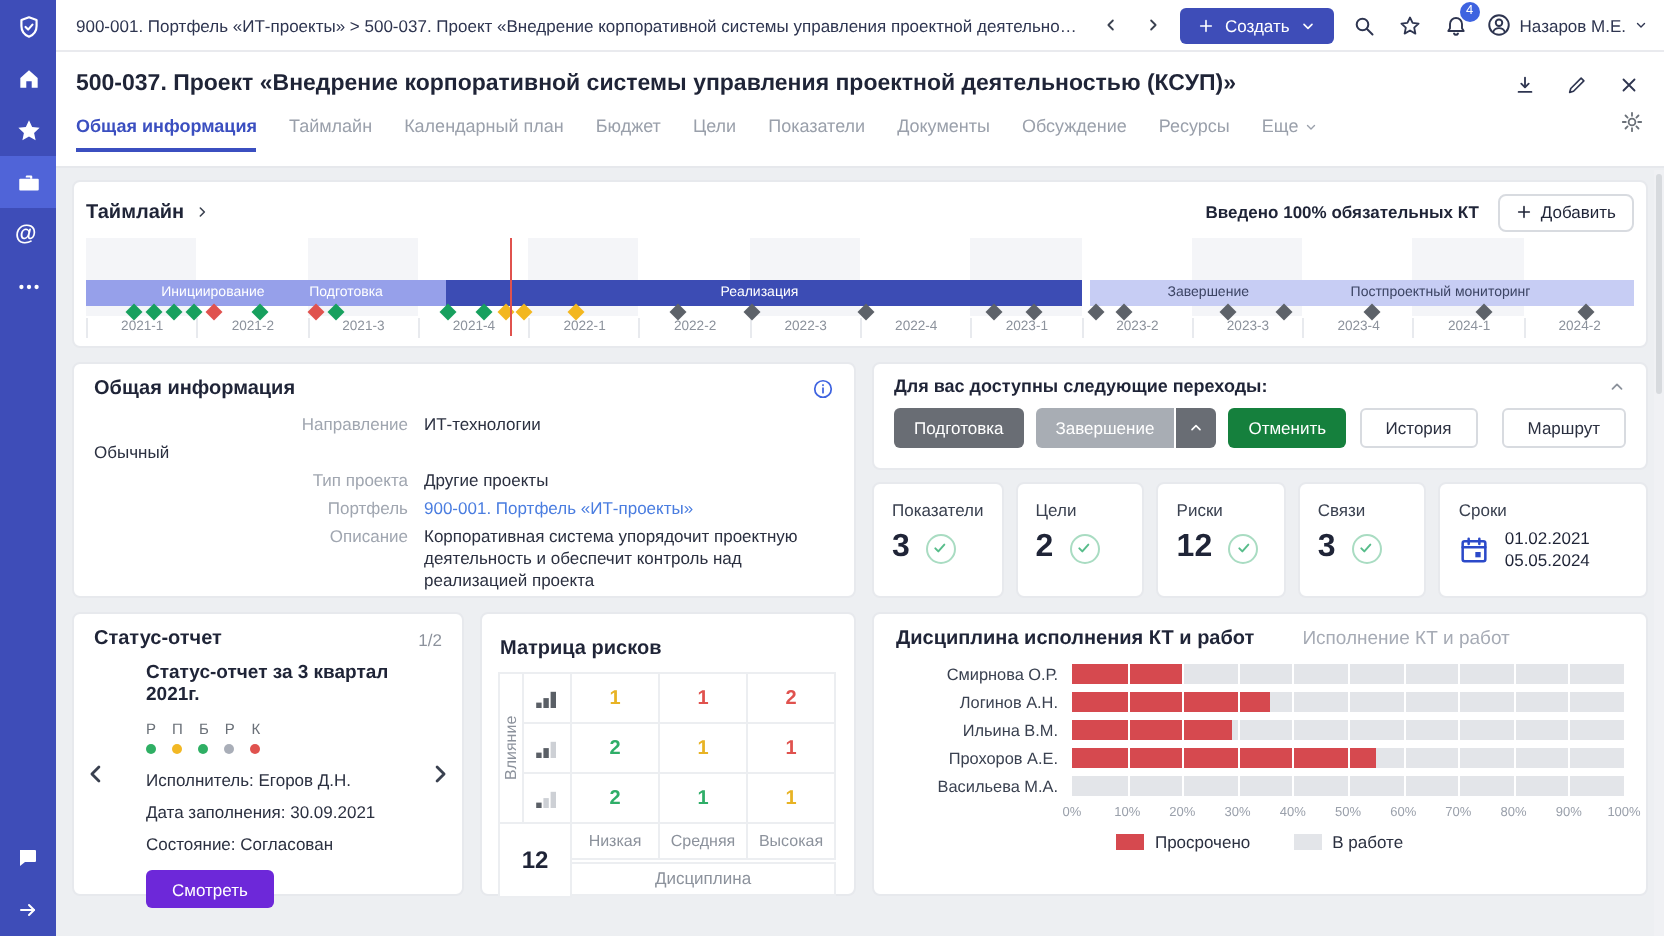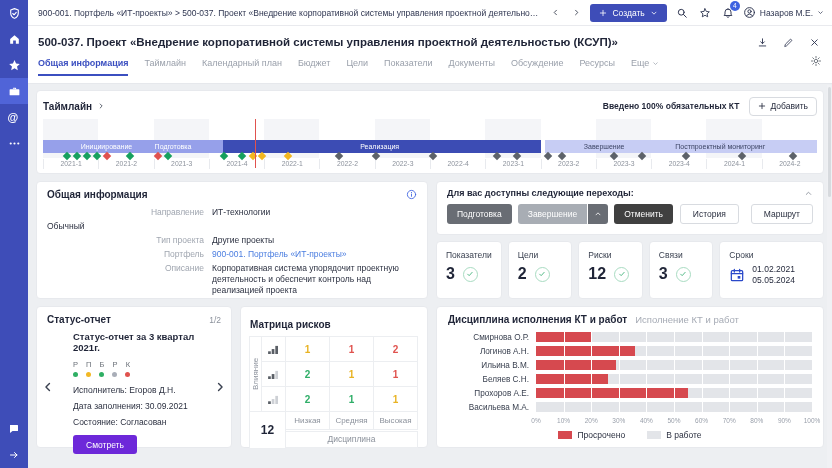--- a/index.html
+++ b/index.html
@@ -104,21 +104,21 @@
 
   .right-col { flex:1; display:flex; flex-direction:column; gap:6px; }
   .trans-card { height:54px; padding:6px 10px; }
   .trans-title { font-size:9px; font-weight:bold; color:#1f2437; }
   .collapse-ic { margin-left:auto; color:#8c929c; width:9px; height:9px; cursor:pointer; }
   .trans-row { display:flex; align-items:center; margin-top:6px; }
   .trans-actions { display:flex; gap:6px; align-items:center; }
   .t-btn { border:none; border-radius:3px; height:20px; padding:0 10px; font-size:8.5px; color:#fff;
     cursor:pointer; font-family:inherit; }
   .t-btn.dark { background:#696d74; }
-  .t-btn.danger { background:#404040; }
+  .t-btn.danger { background:#15803d; }
   .split { display:flex; }
   .split .main { background:#a8adb4; border-radius:3px 0 0 3px; }
   .split .caret-seg { background:#696d74; border-radius:0 3px 3px 0; width:20px; padding:0;
     margin-left:1px; display:flex; align-items:center; justify-content:center; }
   .split .caret-seg .ic { width:8px; height:8px; }
   .trans-secondary { margin-left:auto; display:flex; gap:12px; }
   .s-btn { background:#fff; border:1px solid #d8dbe0; border-radius:3px; height:20px; padding:0 12px;
     font-size:8.5px; color:#2b3040; cursor:pointer; font-family:inherit; }
 
   .stats-row { display:flex; gap:6px; flex:1; }
@@ -160,21 +160,21 @@
     font-size:8px; color:#8c929c; border:1px solid #eceef1; margin:-1px 0 0 -1px;
     display:flex; align-items:center; justify-content:center; }
   .mx-val { font-size:10px; font-weight:bold; }
   .mx-total { grid-column:1/3; height:38px; font-size:12px; font-weight:bold; color:#1f2437;
     grid-row:4/6; }
   .mx-h { height:19px; font-size:8px; color:#8c929c; }
   .mx-prob { grid-column:3/6; height:17px; font-size:8.5px; color:#8c929c; }
   .imp-ic { width:11px; height:9px; }
 
   .chart-card { flex:1; padding:7px 11px; }
-  .ch-head { display:flex; align-items:baseline; gap:8px; }
+  .ch-head { display:flex; align-items:baseline; gap:24px; }
   .ch-sub { font-size:9.5px; color:#a6abb5; }
   .ch-plot { margin-top:7px; position:relative; }
   .ch-row { display:flex; align-items:center; height:10px; margin-bottom:4px; }
   .ch-label { width:88px; font-size:8.2px; color:#3a4150; text-align:right; padding-right:7px;
     flex:none; white-space:nowrap; }
   .ch-track { flex:1; height:10px; background:#e3e5e9; position:relative; }
   .ch-fill { position:absolute; left:0; top:0; height:10px; }
   .ch-grid { position:absolute; left:88px; right:0; top:0; pointer-events:none; }
   .ch-gl { position:absolute; top:0; width:1px; background:#fff; }
   .ch-axis { position:relative; height:9px; margin-left:88px; }
@@ -746,26 +746,20 @@
                 <div class="ch-fill" style="width: 36%; background: rgb(214, 73, 79);"></div>
               </div>
             </div>
             <div class="ch-row">
               <div class="ch-label">Ильина В.М.</div>
               <div class="ch-track" style="background: rgb(227, 229, 233);">
                 <div class="ch-fill" style="width: 29%; background: rgb(214, 73, 79);"></div>
               </div>
             </div>
             <div class="ch-row">
-              <div class="ch-label">Беляев С.Н.</div>
-              <div class="ch-track" style="background: rgb(227, 229, 233);">
-                <div class="ch-fill" style="width: 26%; background: rgb(214, 73, 79);"></div>
-              </div>
-            </div>
-            <div class="ch-row">
               <div class="ch-label">Прохоров А.Е.</div>
               <div class="ch-track" style="background: rgb(227, 229, 233);">
                 <div class="ch-fill" style="width: 55%; background: rgb(214, 73, 79);"></div>
               </div>
             </div>
             <div class="ch-row">
               <div class="ch-label">Васильева М.А.</div>
               <div class="ch-track" style="background: rgb(227, 229, 233);">
                 <div class="ch-fill" style="width: 0%; background: rgb(214, 73, 79);"></div>
               </div>

